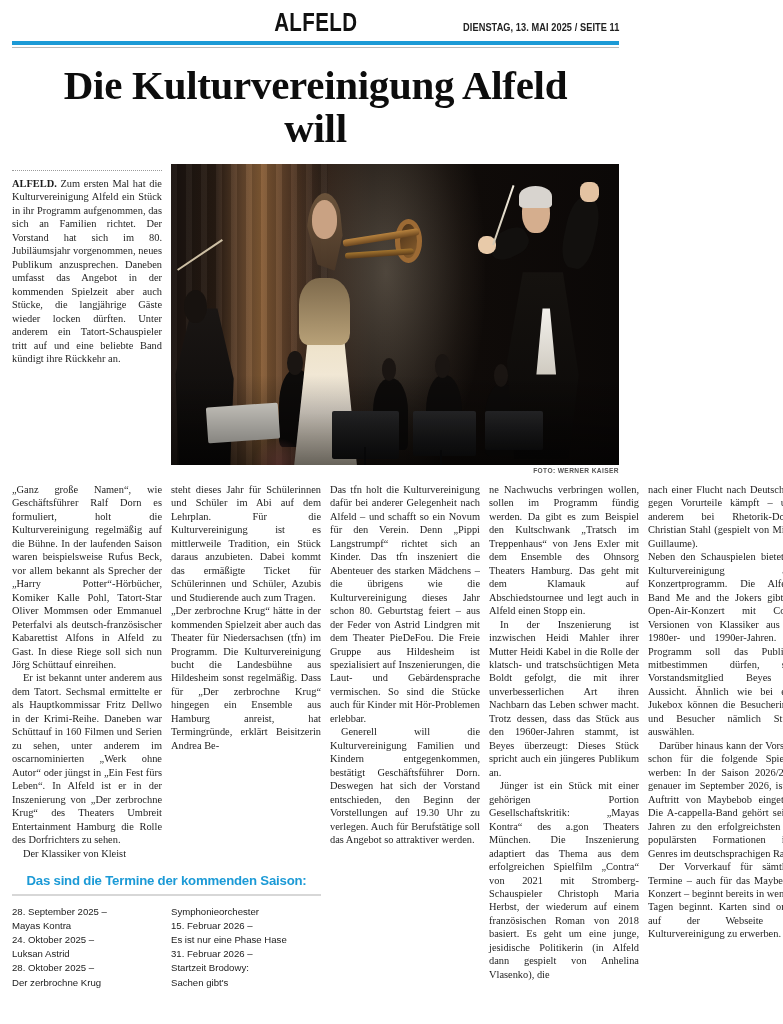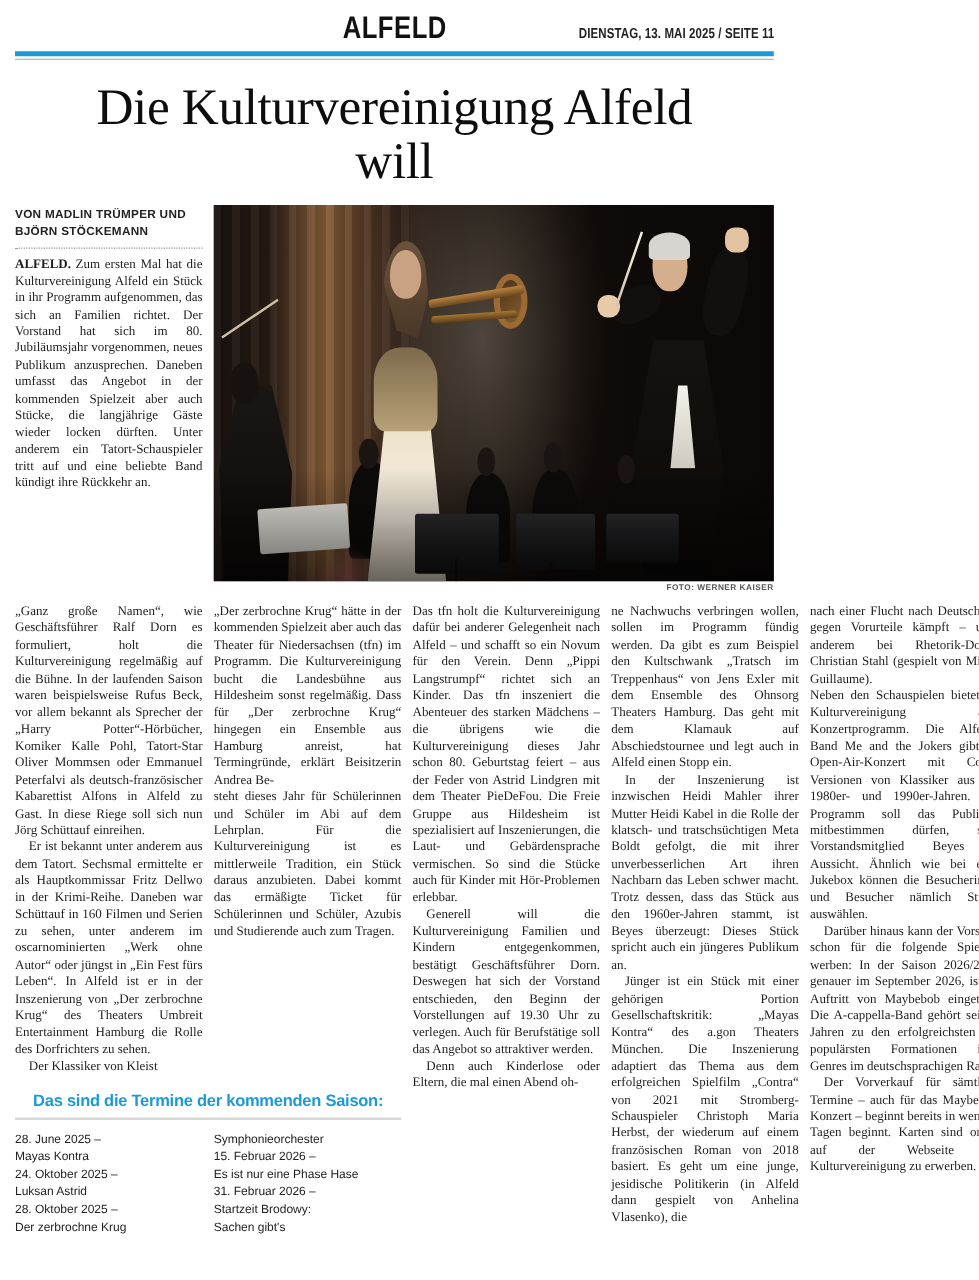--- a/index.html
+++ b/index.html
@@ -44,21 +44,21 @@
     color:#222;
     letter-spacing:0.1px;
     white-space:nowrap;
   }
   .rule-blue{height:4px;background:#1c9ad6;margin-top:3px;}
   .rule-gray{height:1px;background:#b9b9b9;margin-top:2px;}
 
   
   .headline{
     font-family:"Liberation Serif", serif;
-    font-weight:normal;
+    font-weight:bold;
     font-size:41px;
     line-height:1.06;
     text-align:center;
     letter-spacing:-0.3px;
     margin:16px 44px 0 44px;
     color:#0d0d0d;
   }
   .subhead{
     font-family:"Liberation Sans", sans-serif;
     font-weight:bold;
@@ -271,21 +271,20 @@
   <div class="rule-blue"></div>
   <div class="rule-gray"></div>
 
   <div class="headline">
     <div>Die Kulturvereinigung Alfeld will</div>
   </div>
 
   <div class="top-region">
 
     <div class="col-byline">
-      <div class="byline">VON MADLIN TRÜMPER UND BJÖRN STÖCKEMANN</div>
       <div class="byline-rule"></div>
       <p class="bt noindent"><span class="dateline">ALFELD.</span><span> Zum ersten Mal hat die Kulturvereinigung Alfeld ein Stück in ihr Programm aufgenommen, das sich an Familien richtet. Der Vorstand hat sich im 80. Jubiläumsjahr vorgenommen, neues Publikum anzusprechen. Daneben umfasst das Angebot in der kommenden Spielzeit aber auch Stücke, die langjährige Gäste wieder locken dürften. Unter anderem ein Tatort-Schauspieler tritt auf und eine beliebte Band kündigt ihre Rückkehr an.</span></p>
     </div>
 
     <div class="photo-wrap">
       <div class="photo">
         <div class="ph-bg"></div>
         <div class="ph-curtain"></div>
         <div class="ph-spot"></div>
 
@@ -343,21 +342,21 @@
     <div class="bcol">
       <p class="bt noindent">„Ganz große Namen“, wie Geschäftsführer Ralf Dorn es formuliert, holt die Kulturvereinigung regelmäßig auf die Bühne. In der laufenden Saison waren beispielsweise Rufus Beck, vor allem bekannt als Sprecher der „Harry Potter“-Hörbücher, Komiker Kalle Pohl, Tatort-Star Oliver Mommsen oder Emmanuel Peterfalvi als deutsch-französischer Kabarettist Alfons in Alfeld zu Gast. In diese Riege soll sich nun Jörg Schüttauf einreihen.</p>
       <p class="bt">Er ist bekannt unter anderem aus dem Tatort. Sechsmal ermittelte er als Hauptkommissar Fritz Dellwo in der Krimi-Reihe. Daneben war Schüttauf in 160 Filmen und Serien zu sehen, unter anderem im oscarnominierten „Werk ohne Autor“ oder jüngst in „Ein Fest fürs Leben“. In Alfeld ist er in der Inszenierung von „Der zerbrochne Krug“ des Theaters Umbreit Entertainment Hamburg die Rolle des Dorfrichters zu sehen.</p>
       <p class="bt">Der Klassiker von Kleist</p>
 
       <div class="termine">
         <div class="termine-title">Das sind die Termine der kommenden Saison:</div>
         <div class="termine-rule"></div>
         <div class="termine-cols">
           <div class="tcol">
-            <div class="tline">28. June 2025 –</div>
+            <div class="tline">28. September 2025 –</div>
             <div class="tline">Mayas Kontra</div>
             <div class="tline">24. Oktober 2025 –</div>
             <div class="tline">Luksan Astrid</div>
             <div class="tline">28. Oktober 2025 –</div>
             <div class="tline">Der zerbrochne Krug</div>
 
           </div>
           <div class="tcol">
             <div class="tline">Symphonieorchester</div>
             <div class="tline">15. Februar 2026 –</div>
@@ -365,28 +364,27 @@
             <div class="tline">31. Februar 2026 –</div>
             <div class="tline">Startzeit Brodowy:</div>
             <div class="tline">Sachen gibt's</div>
 
           </div>
         </div>
       </div>
     </div>
 
     <div class="bcol">
+      <p class="bt noindent">steht dieses Jahr für Schülerinnen und Schüler im Abi auf dem Lehrplan. Für die Kulturvereinigung ist es mittlerweile Tradition, ein Stück daraus anzubieten. Dabei kommt das ermäßigte Ticket für Schülerinnen und Schüler, Azubis und Studierende auch zum Tragen.</p>
       <p class="bt noindent">„Der zerbrochne Krug“ hätte in der kommenden Spielzeit aber auch das Theater für Niedersachsen (tfn) im Programm. Die Kulturvereinigung bucht die Landesbühne aus Hildesheim sonst regelmäßig. Dass für „Der zerbrochne Krug“ hingegen ein Ensemble aus Hamburg anreist, hat Termingründe, erklärt Beisitzerin Andrea Be-</p>
-      <p class="bt noindent">steht dieses Jahr für Schülerinnen und Schüler im Abi auf dem Lehrplan. Für die Kulturvereinigung ist es mittlerweile Tradition, ein Stück daraus anzubieten. Dabei kommt das ermäßigte Ticket für Schülerinnen und Schüler, Azubis und Studierende auch zum Tragen.</p>
     </div>
 
     <div class="bcol">
       <p class="bt noindent">Das tfn holt die Kulturvereinigung dafür bei anderer Gelegenheit nach Alfeld – und schafft so ein Novum für den Verein. Denn „Pippi Langstrumpf“ richtet sich an Kinder. Das tfn inszeniert die Abenteuer des starken Mädchens – die übrigens wie die Kulturvereinigung dieses Jahr schon 80. Geburtstag feiert – aus der Feder von Astrid Lindgren mit dem Theater PieDeFou. Die Freie Gruppe aus Hildesheim ist spezialisiert auf Inszenierungen, die Laut- und Gebärdensprache vermischen. So sind die Stücke auch für Kinder mit Hör-Problemen erlebbar.</p>
       <p class="bt">Generell will die Kulturvereinigung Familien und Kindern entgegenkommen, bestätigt Geschäftsführer Dorn. Deswegen hat sich der Vorstand entschieden, den Beginn der Vorstellungen auf 19.30 Uhr zu verlegen. Auch für Berufstätige soll das Angebot so attraktiver werden.</p>
-      <p class="bt noindent">Denn auch Kinderlose oder Eltern, die mal einen Abend oh-</p>
     </div>
 
     <div class="bcol">
       <p class="bt noindent">ne Nachwuchs verbringen wollen, sollen im Programm fündig werden. Da gibt es zum Beispiel den Kultschwank „Tratsch im Treppenhaus“ von Jens Exler mit dem Ensemble des Ohnsorg Theaters Hamburg. Das geht mit dem Klamauk auf Abschiedstournee und legt auch in Alfeld einen Stopp ein.</p>
       <p class="bt">In der Inszenierung ist inzwischen Heidi Mahler ihrer Mutter Heidi Kabel in die Rolle der klatsch- und tratschsüchtigen Meta Boldt gefolgt, die mit ihrer unverbesserlichen Art ihren Nachbarn das Leben schwer macht. Trotz dessen, dass das Stück aus den 1960er-Jahren stammt, ist Beyes überzeugt: Dieses Stück spricht auch ein jüngeres Publikum an.</p>
       <p class="bt noindent">Jünger ist ein Stück mit einer gehörigen Portion Gesellschaftskritik: „Mayas Kontra“ des a.gon Theaters München. Die Inszenierung adaptiert das Thema aus dem erfolgreichen Spielfilm „Contra“ von 2021 mit Stromberg-Schauspieler Christoph Maria Herbst, der wiederum auf einem französischen Roman von 2018 basiert. Es geht um eine junge, jesidische Politikerin (in Alfeld dann gespielt von Anhelina Vlasenko), die</p>
     </div>
 
     <div class="bcol last">
       <p class="bt noindent">nach einer Flucht nach Deutschland gegen Vorurteile kämpft – unter anderem bei Rhetorik-Dozent Christian Stahl (gespielt von Michel Guillaume).</p>

